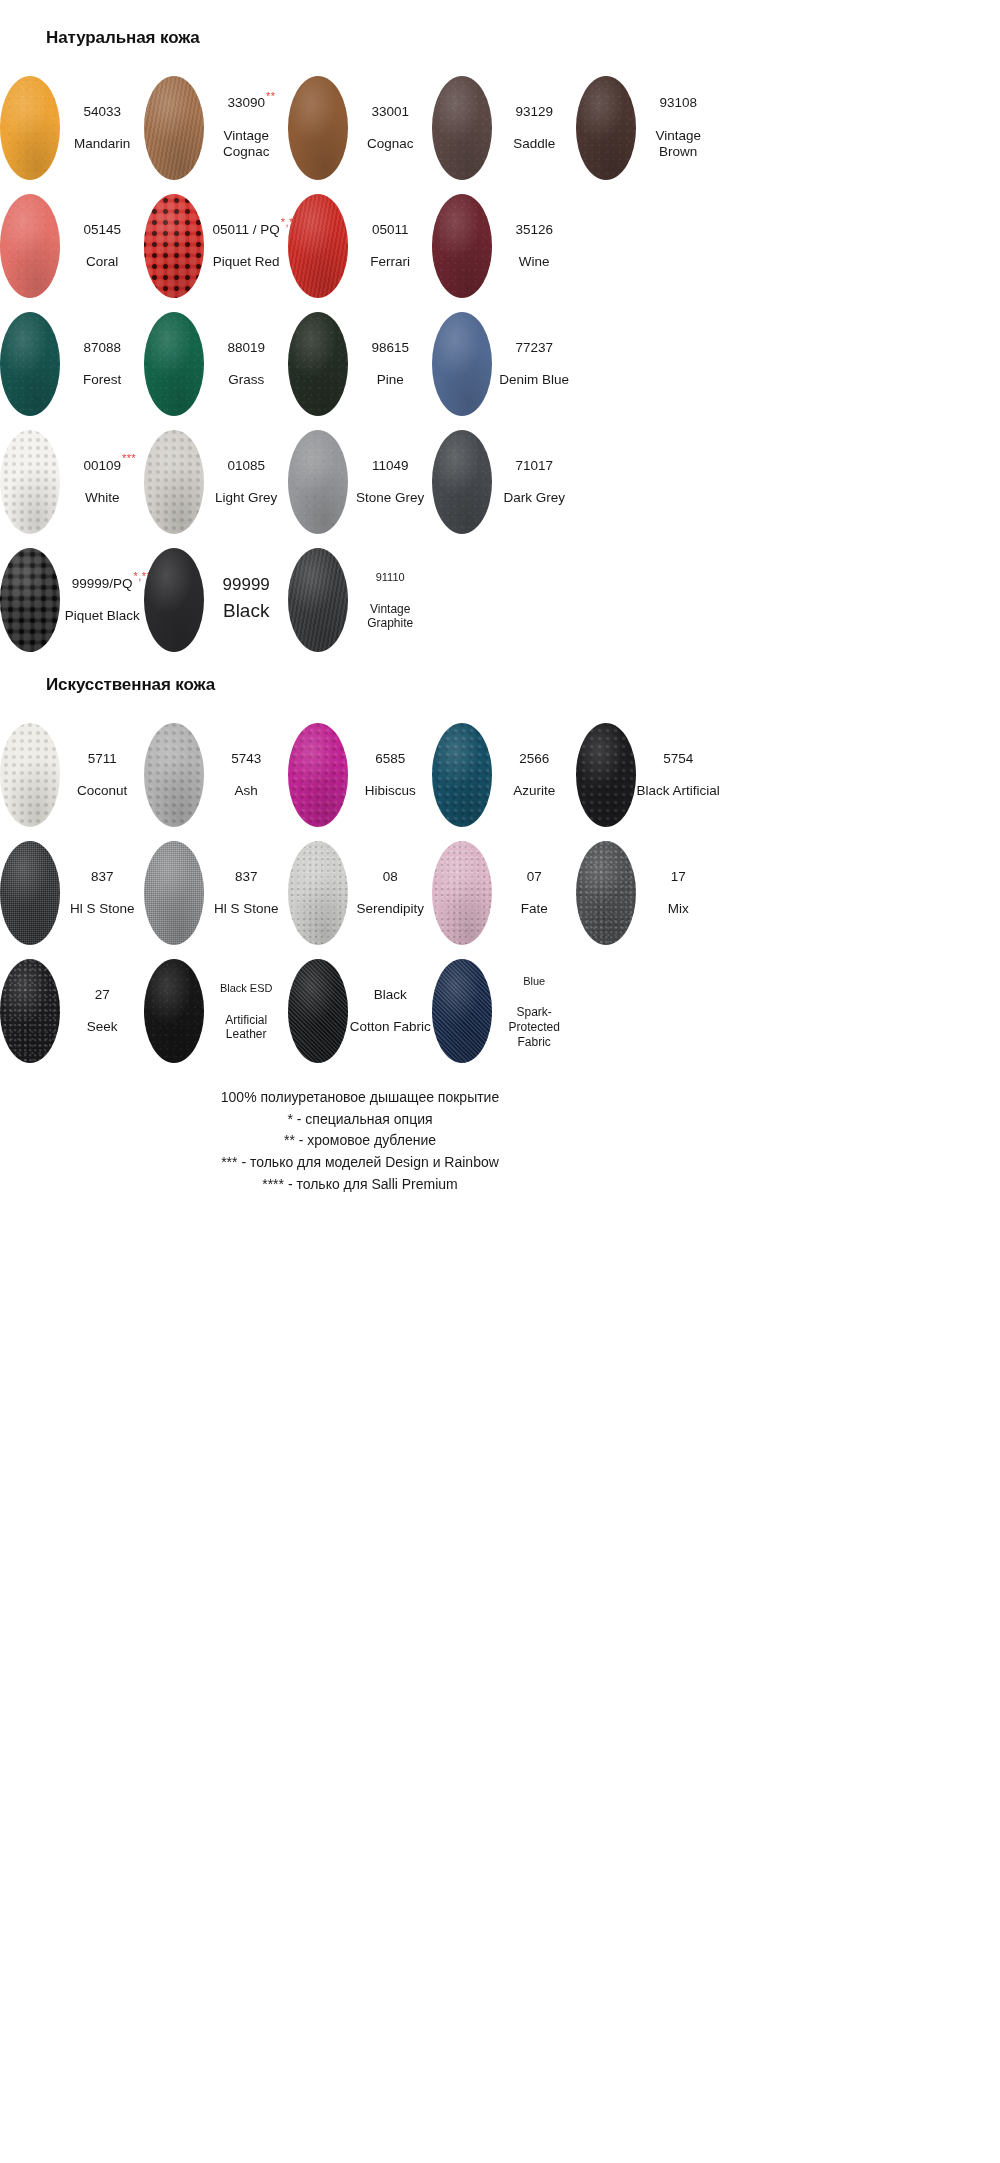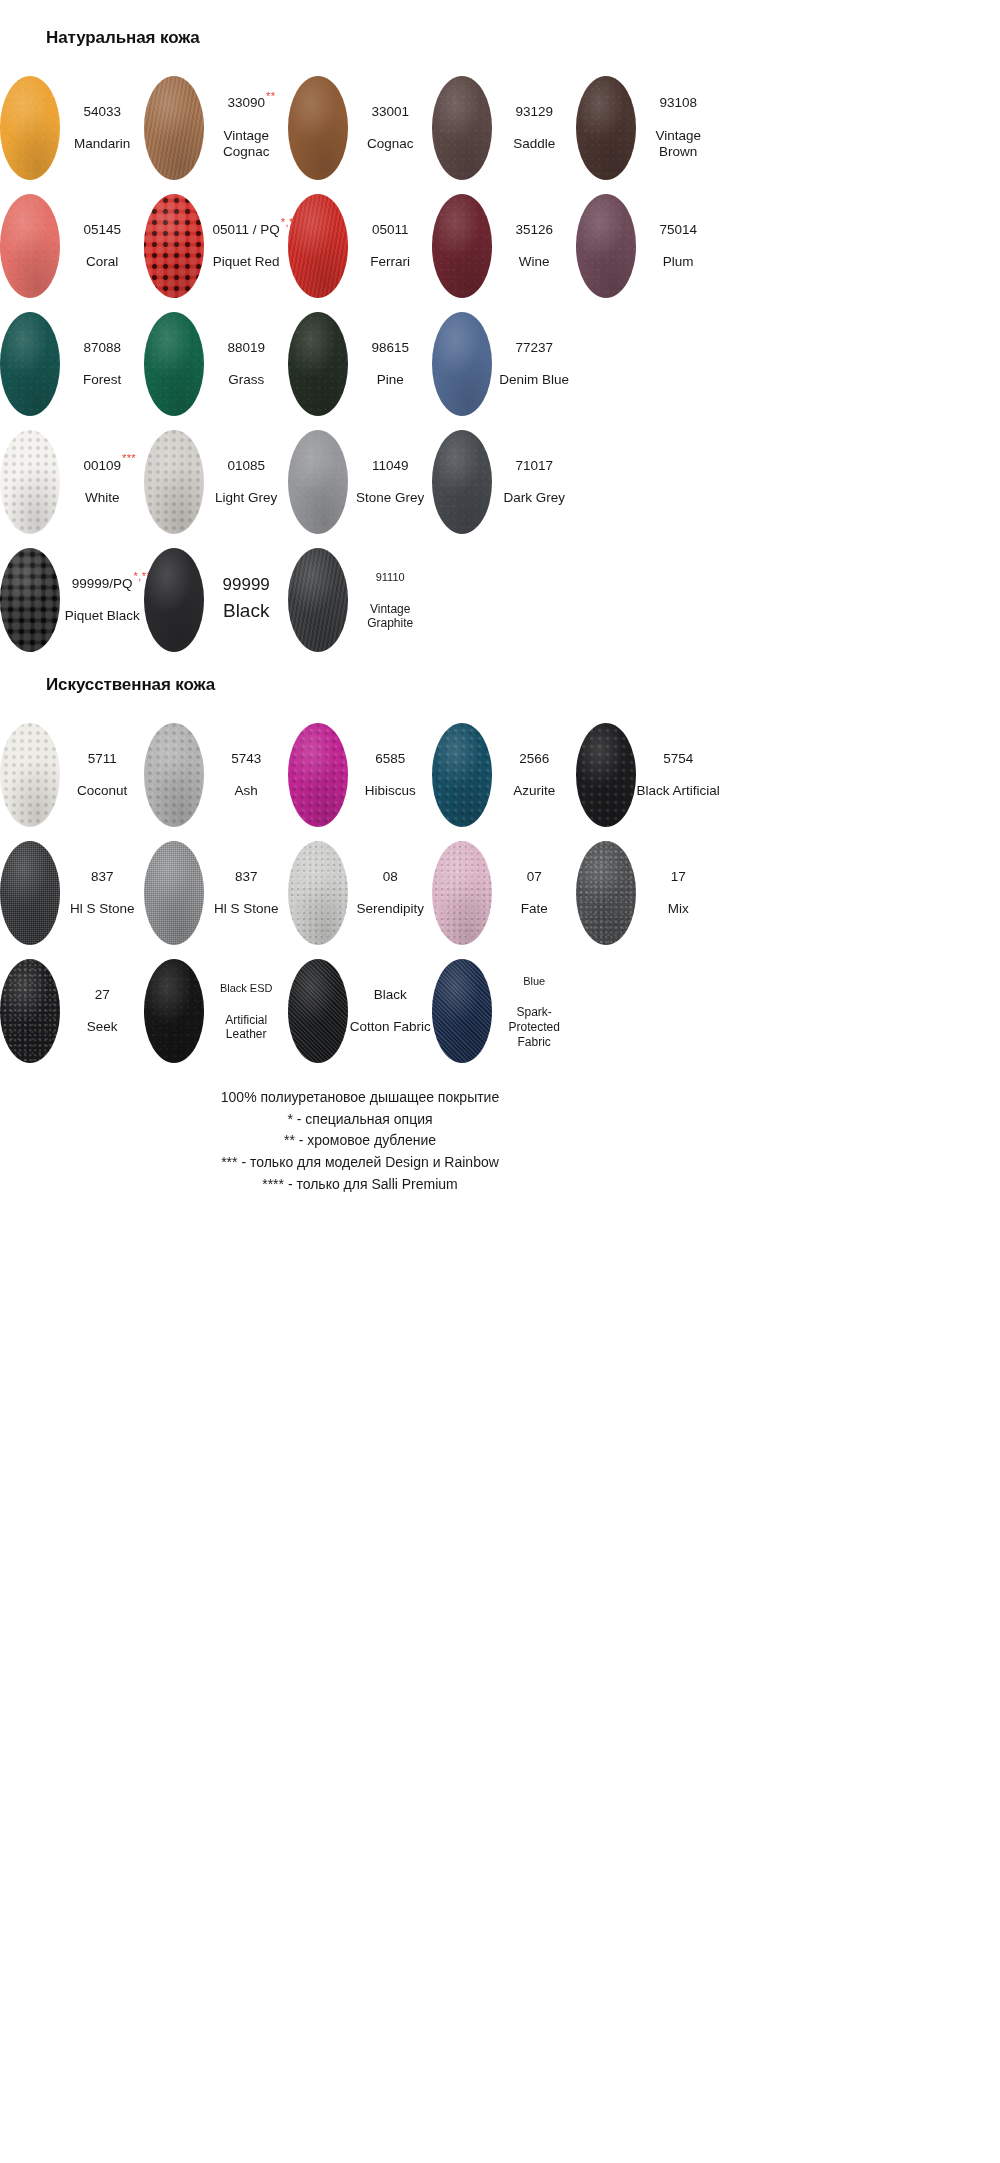--- a/index.html
+++ b/index.html
@@ -268,30 +268,20 @@
           <div class="cell">
             <div class="swatch-wrap">
               <div class="swatch">
                 <div class="base" style="background: rgb(107, 38, 48);"></div>
                 <div class="tex grain"></div>
                 <div class="shade"></div>
               </div>
             </div>
             <div class="caption"><span class="code"><span>35126</span></span><span class="name">Wine</span></div>
           </div>
-          <div class="cell">
-            <div class="swatch-wrap">
-              <div class="swatch">
-                <div class="base" style="background: rgb(109, 74, 88);"></div>
-                <div class="tex grain"></div>
-                <div class="shade"></div>
-              </div>
-            </div>
-            <div class="caption"><span class="code"><span>75014</span></span><span class="name">Plum</span></div>
-          </div>
         </div>
         <div class="row">
           <div class="cell">
             <div class="swatch-wrap">
               <div class="swatch">
                 <div class="base" style="background: rgb(23, 84, 79);"></div>
                 <div class="tex grain"></div>
                 <div class="shade"></div>
               </div>
             </div>

